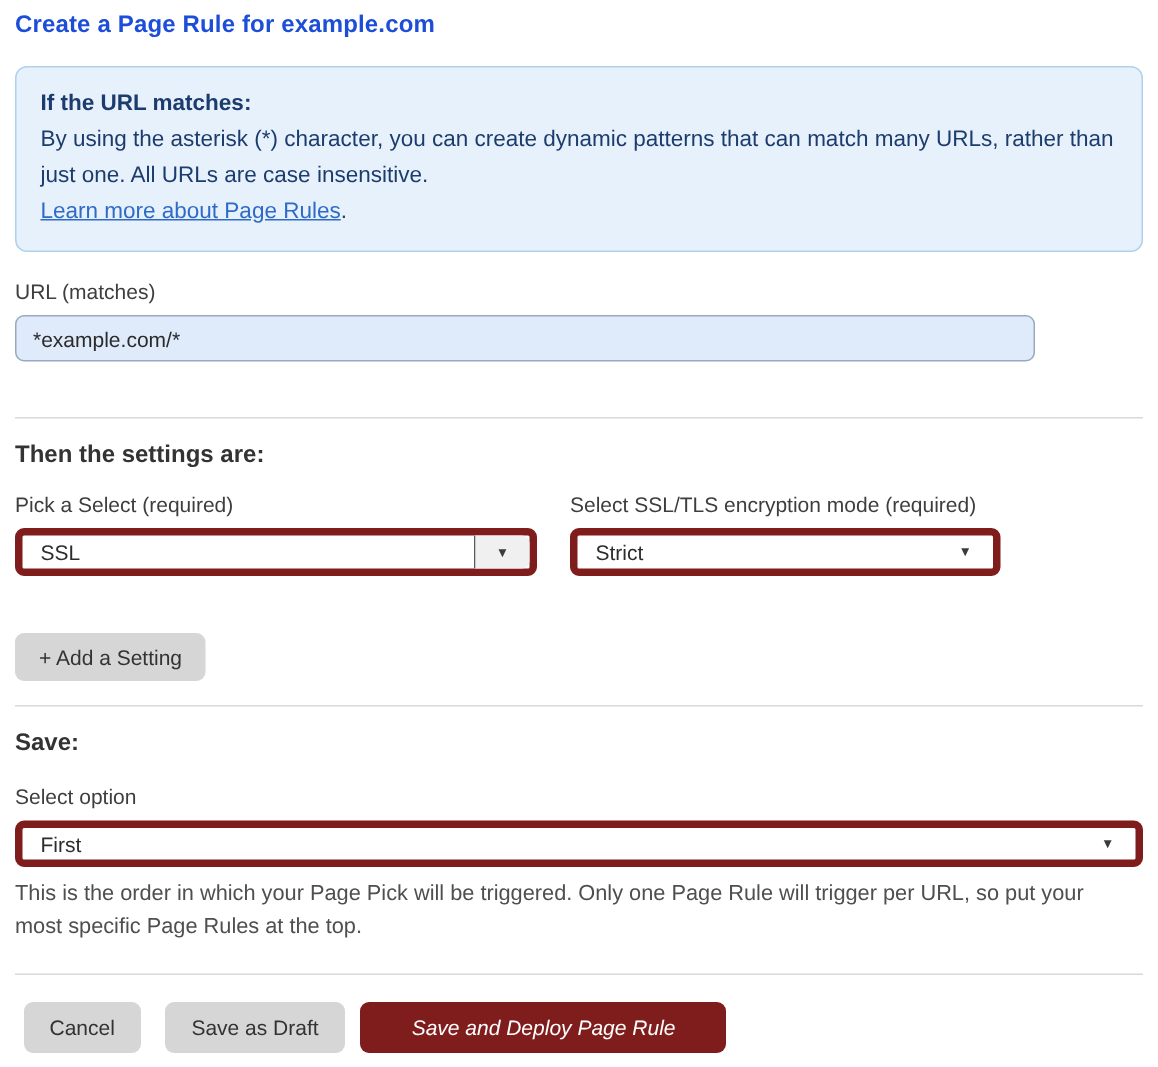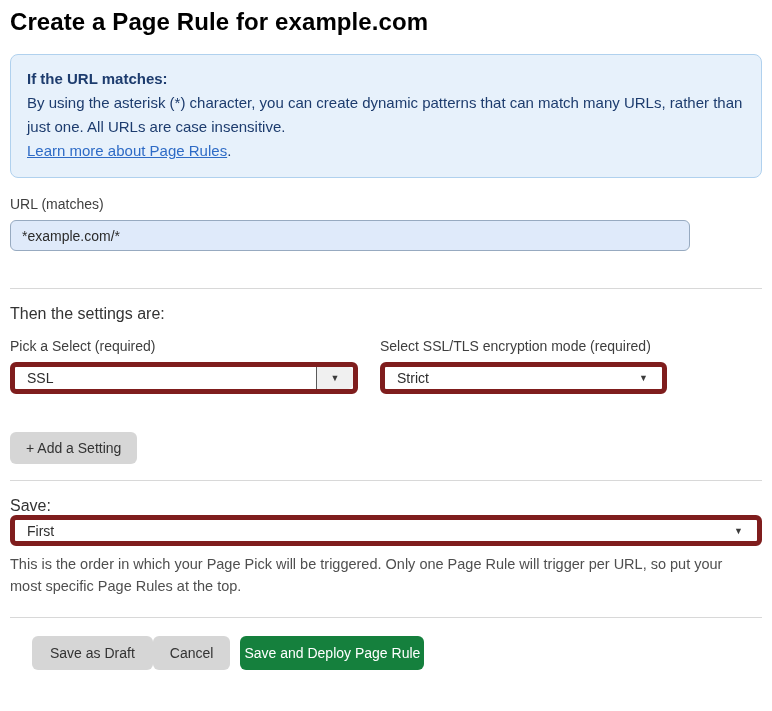--- a/index.html
+++ b/index.html
@@ -7,23 +7,23 @@
   body {
     width: 772px;
     height: 711px;
     font-family: "Liberation Sans", sans-serif;
     color: #363636;
     overflow: hidden;
   }
   .container { padding: 8px 10px 0 10px; }
 
   .page-title {
-    font-size: 24px;
+    font-size: 16px;
     font-weight: 700;
-    color: #000000;
+    color: #1d4ed8;
     letter-spacing: 0.1px;
     margin-bottom: 18px;
   }
 
   .info-box {
     background: #e7f1fb;
     border: 1px solid #b0d1ee;
     border-radius: 8px;
     padding: 12px 16px 14px 16px;
     color: #1d3c6e;
@@ -66,21 +66,21 @@
     border: none;
     border-top: 1px solid #d8d8d8;
     margin: 0;
   }
   .divider-1 { margin-top: 37px; }
   .divider-2 { margin-top: 16px; }
   .divider-3 { margin-top: 20px; }
 
   .section-heading {
     font-size: 16px;
-    font-weight: 400;
+    font-weight: 700;
     color: #333333;
     margin-top: 16px;
   }
 
   .settings-row {
     display: flex;
     gap: 22px;
     margin-top: 0;
   }
   .settings-col .field-label { margin-top: 15px; }
@@ -161,24 +161,25 @@
   .footer-actions {
     display: flex;
     align-items: center;
     margin-top: 18px;
     padding-left: 6px;
   }
   .footer-actions .btn { height: 34px; }
   .btn-cancel { padding: 0 17px; }
   .btn-draft  { padding: 0 18px; margin-left: 16px; }
   .btn-deploy {
-    padding: 0 4px;
+    padding: 0 34px;
     margin-left: 10px;
-    background: #15803d;
+    background: #7f1d1d;
     color: #ffffff;
+    font-style: italic;
   }
 </style>
 </head>
 <body>
 
 <div class="container">
 
   <h1 class="page-title">Create a Page Rule for example.com</h1>
 
   <div class="info-box">
@@ -212,28 +213,29 @@
       </div>
     </div>
   </div>
 
   <button class="btn btn-gray btn-add">+ Add a Setting</button>
 
   <hr class="divider divider-2">
 
   <h2 class="section-heading">Save:</h2>
 
+  <div class="field-label">Select option</div>
   <div class="select-box order-select">
     <span class="select-value">First</span>
     <span class="select-arrow arrow-inline">▼</span>
   </div>
 
   <div class="help-text">This is the order in which your Page Pick will be triggered. Only one Page Rule will trigger per URL, so put your most specific Page Rules at the top.</div>
 
   <hr class="divider divider-3">
 
   <div class="footer-actions">
+    <button class="btn btn-gray btn-cancel">Cancel</button>
     <button class="btn btn-gray btn-draft">Save as Draft</button>
-    <button class="btn btn-gray btn-cancel">Cancel</button>
     <button class="btn btn-deploy">Save and Deploy Page Rule</button>
   </div>
 
 </div>
 
 </body></html>

